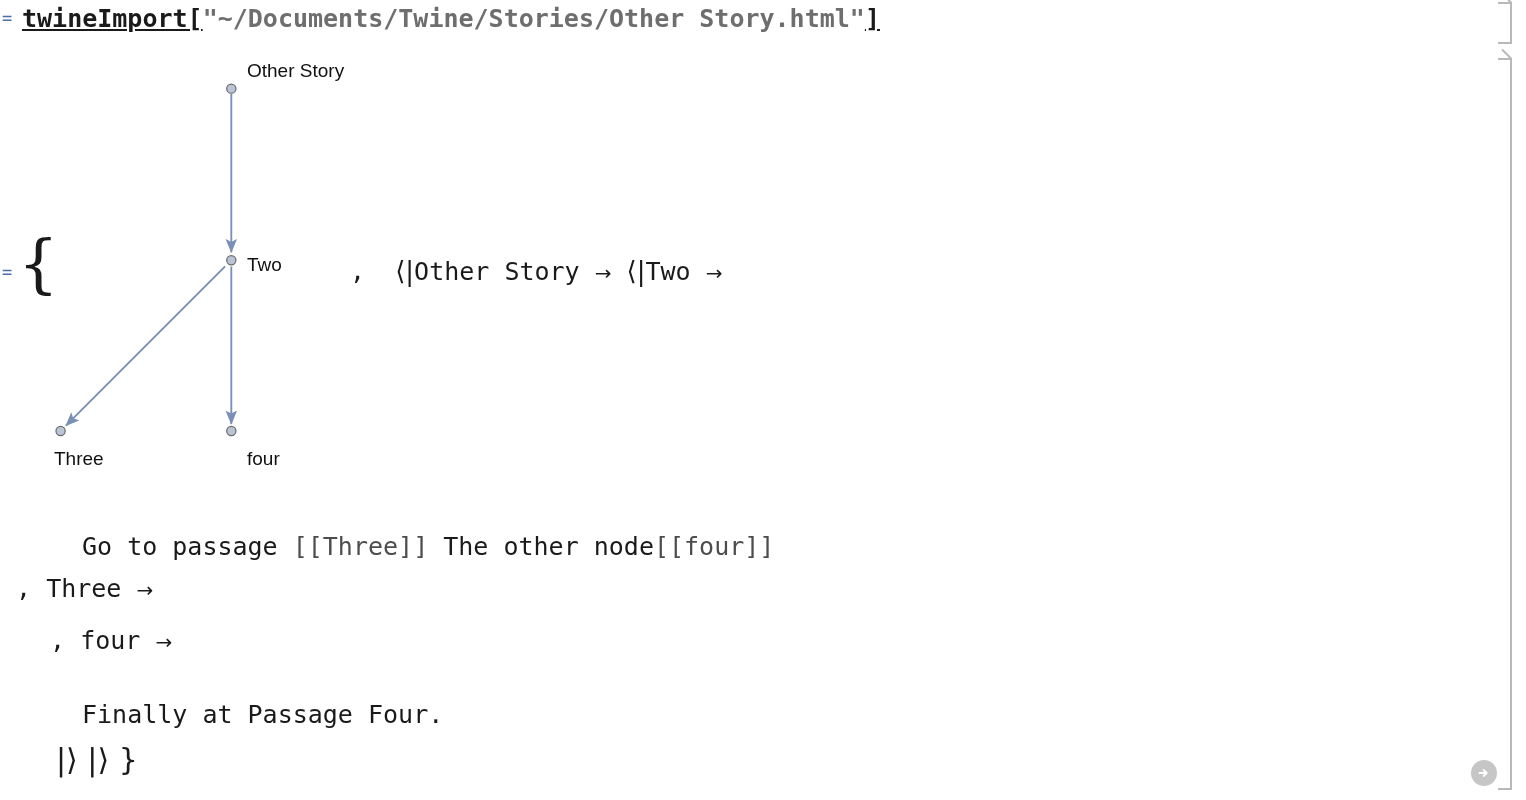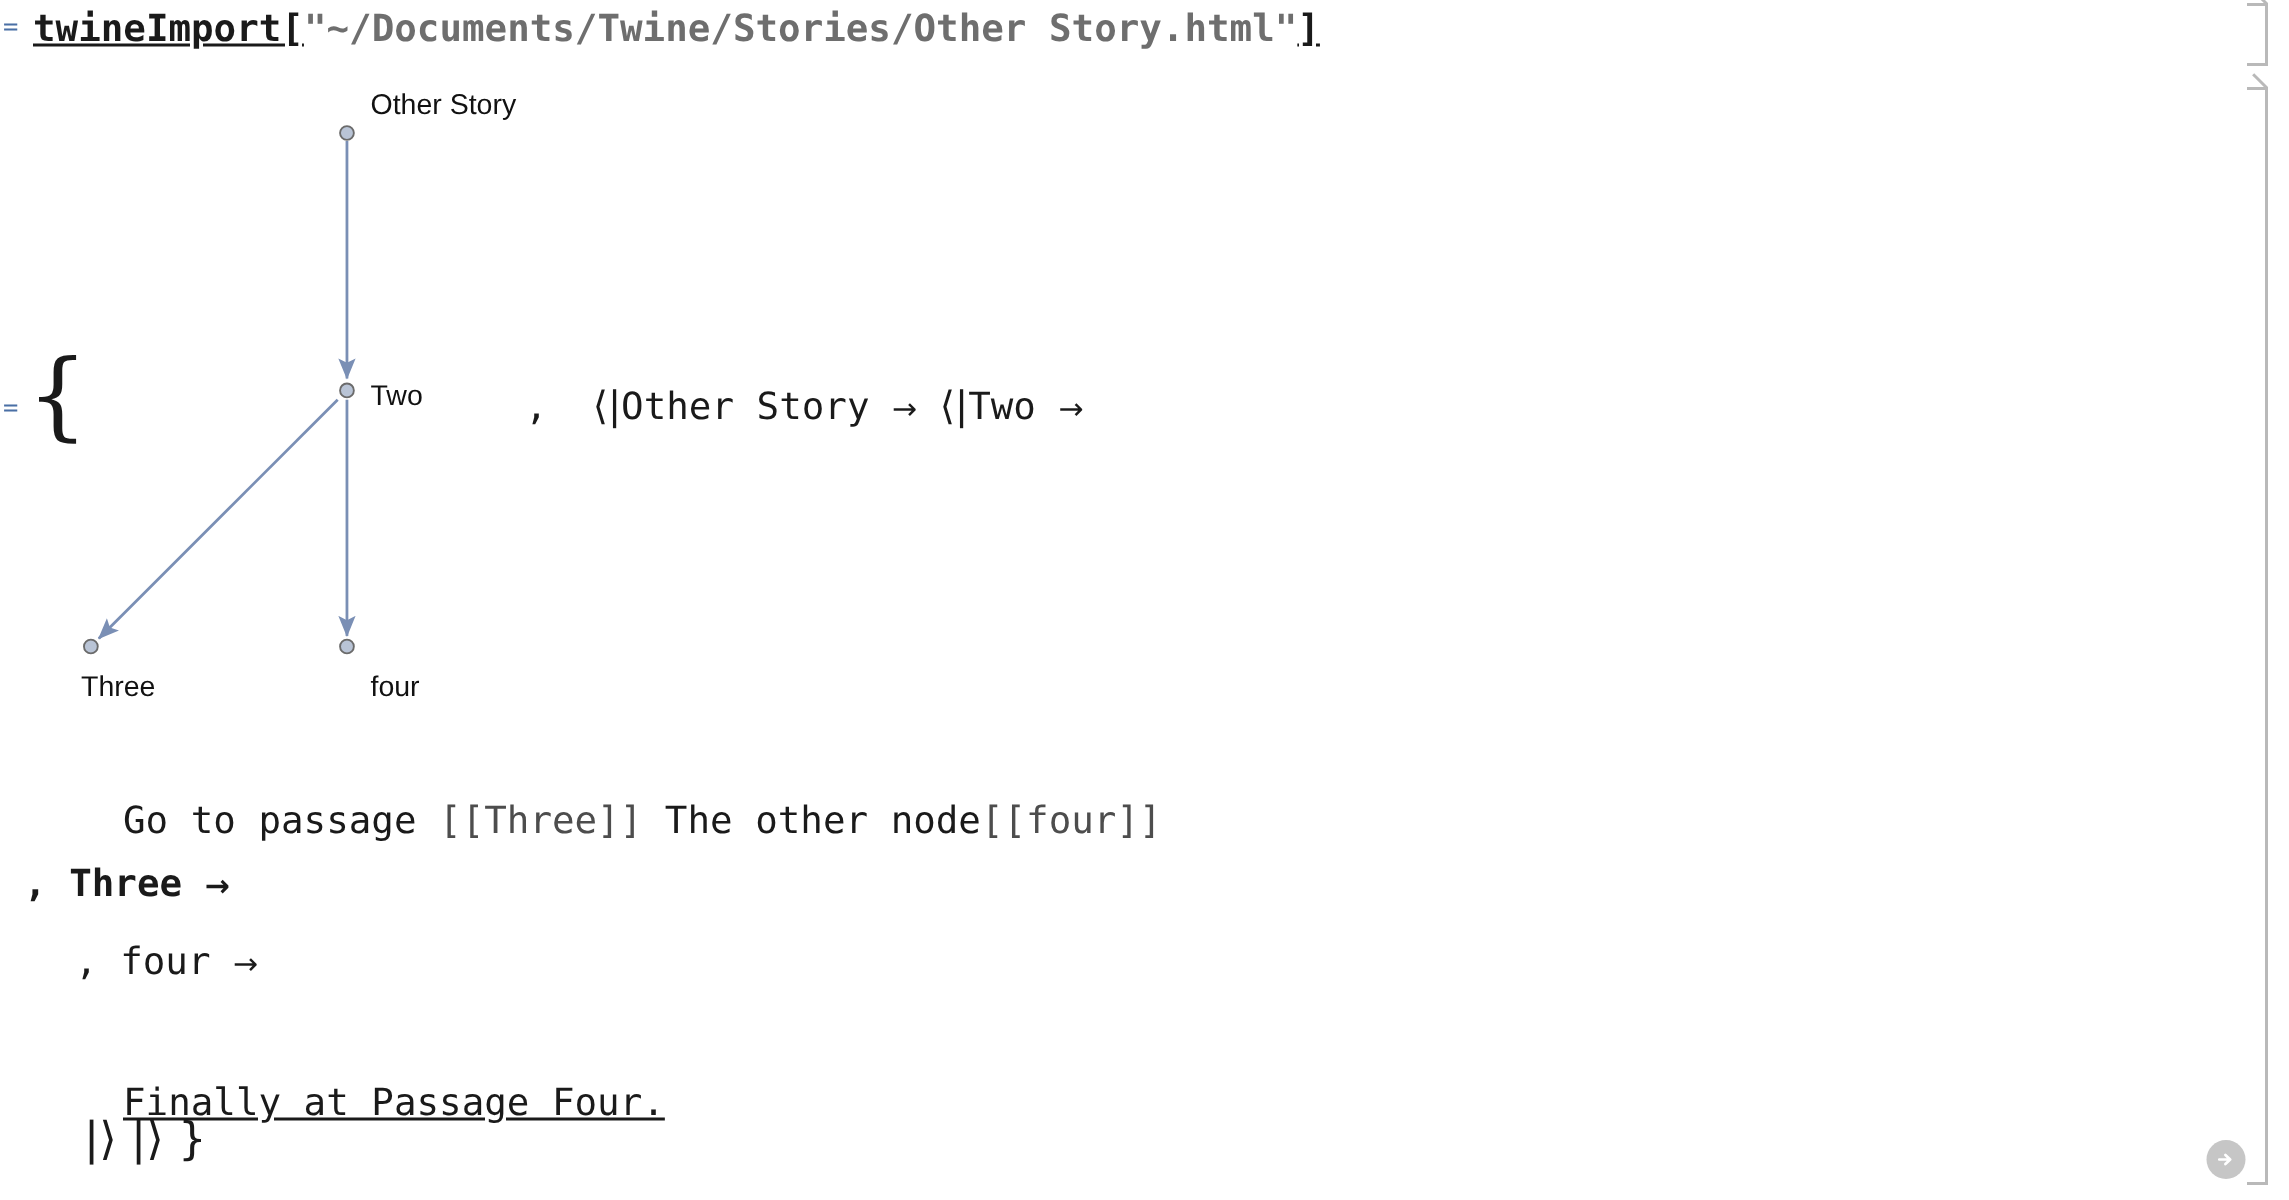--- a/index.html
+++ b/index.html
@@ -174,26 +174,26 @@
 
   <div class="glabel" style="left:247px; top:60px;">Other Story</div>
   <div class="glabel" style="left:247px; top:254px;">Two</div>
   <div class="glabel" style="left:54px; top:448px;">Three</div>
   <div class="glabel" style="left:247px; top:448px;">four</div>
 
   <div class="mono" style="left:82px; top:532px;"><span>Go to passage </span><span class="dim">[[Three]]</span><span> The other node</span><span class="dim">[[four]]</span></div>
 
   <div class="mono" style="left:350px; top:256px;"><span>,</span><span>  </span><span class="assoc">⟨|</span><span>Other Story</span><span> </span><span class="arrow">→</span><span> </span><span class="assoc">⟨|</span><span>Two</span><span> </span><span class="arrow">→</span></div>
 
-  <div class="mono" style="left:16px; top:574px;font-weight:bold;"><span>,</span><span> </span><span>Three</span><span> </span><span class="arrow">→</span></div>
+  <div class="mono" style="left:16px; top:574px;"><span>,</span><span> </span><span>Three</span><span> </span><span class="arrow">→</span></div>
 
 
   <div class="mono" style="left:50px; top:626px;"><span>,</span><span> </span><span>four</span><span> </span><span class="arrow">→</span></div>
 
-  <div class="mono" style="left:82px; top:720px;text-decoration:underline;">Finally at Passage Four.</div>
+  <div class="mono" style="left:82px; top:700px;">Finally at Passage Four.</div>
 
   <div class="mono assoc" style="left:56px; top:742px; font-size:30px;">|⟩ |⟩ }</div>
 
   <div class="cellbracket" id="bracket-input"></div>
   <div class="cellbracket" id="bracket-output"></div>
 
   <div class="eval-btn">
     <svg width="16" height="16" viewBox="0 0 16 16">
       <path d="M3.5 8 L10 8 M7.6 5 L10.8 8 L7.6 11" stroke="#ffffff" stroke-width="1.8" fill="none" stroke-linecap="round" stroke-linejoin="round"></path>
     </svg>

